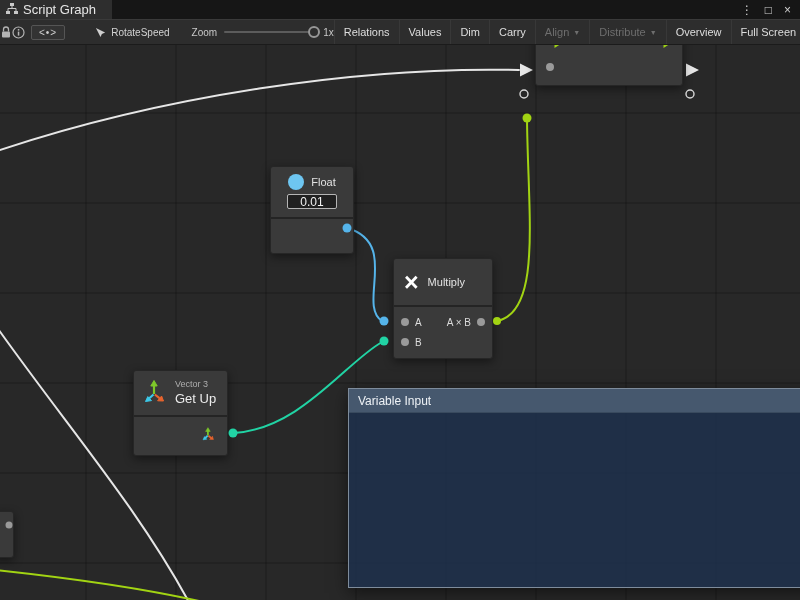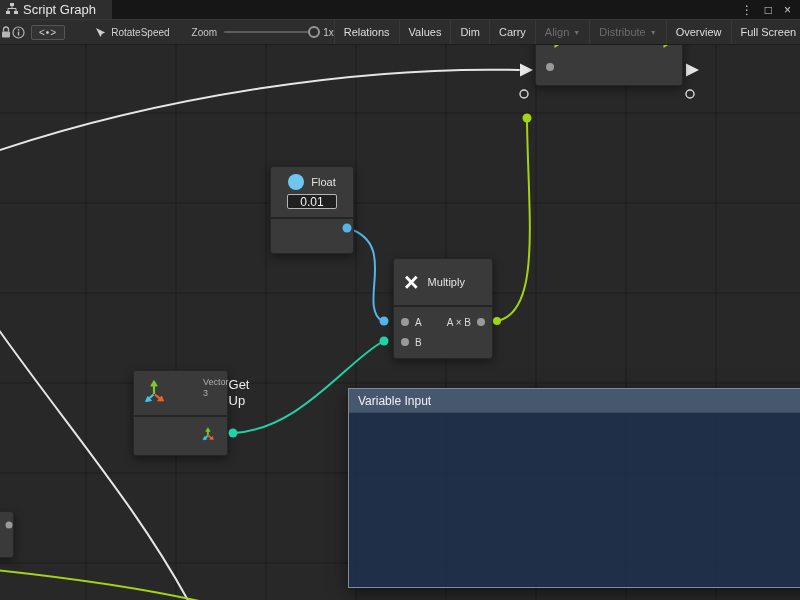--- a/index.html
+++ b/index.html
@@ -96,21 +96,21 @@
   }
   .fnode .nbody{height:34px;}
   
   .mnode .nhead{height:46px;padding:0 10px;gap:9px;font-size:11px;}
   .mult-x{font-size:25px;font-weight:bold;color:#ffffff;line-height:1;}
   .mnode .nbody{padding:5px 0 6px;}
   .mrow{display:flex;align-items:center;justify-content:space-between;height:20px;padding:0 7px;font-size:10px;color:#dcdcdc;}
   .pgrp{display:flex;align-items:center;gap:6px;}
   
   .vnode .nhead{height:44px;padding:0 8px;gap:7px;}
-  .vtxt{display:flex;flex-direction:row;line-height:1.25;margin-left:28px;}
+  .vtxt{display:flex;flex-direction:column;line-height:1.25;}
   .vtype{font-size:9px;color:#aeaeae;}
   .vtitle{font-size:13px;color:#ececec;}
   .vnode .nbody{height:38px;position:relative;}
   .vmini{position:absolute;right:11px;top:50%;transform:translateY(-50%);}
   
   .sliver{left:-6px;top:511px;width:20px;height:47px;}
   
   .vpanel{
     position:absolute;left:348px;top:388px;width:470px;height:200px;z-index:4;
     box-sizing:border-box;border:1px solid #7e8c9c;background:rgba(30,48,76,0.87);

